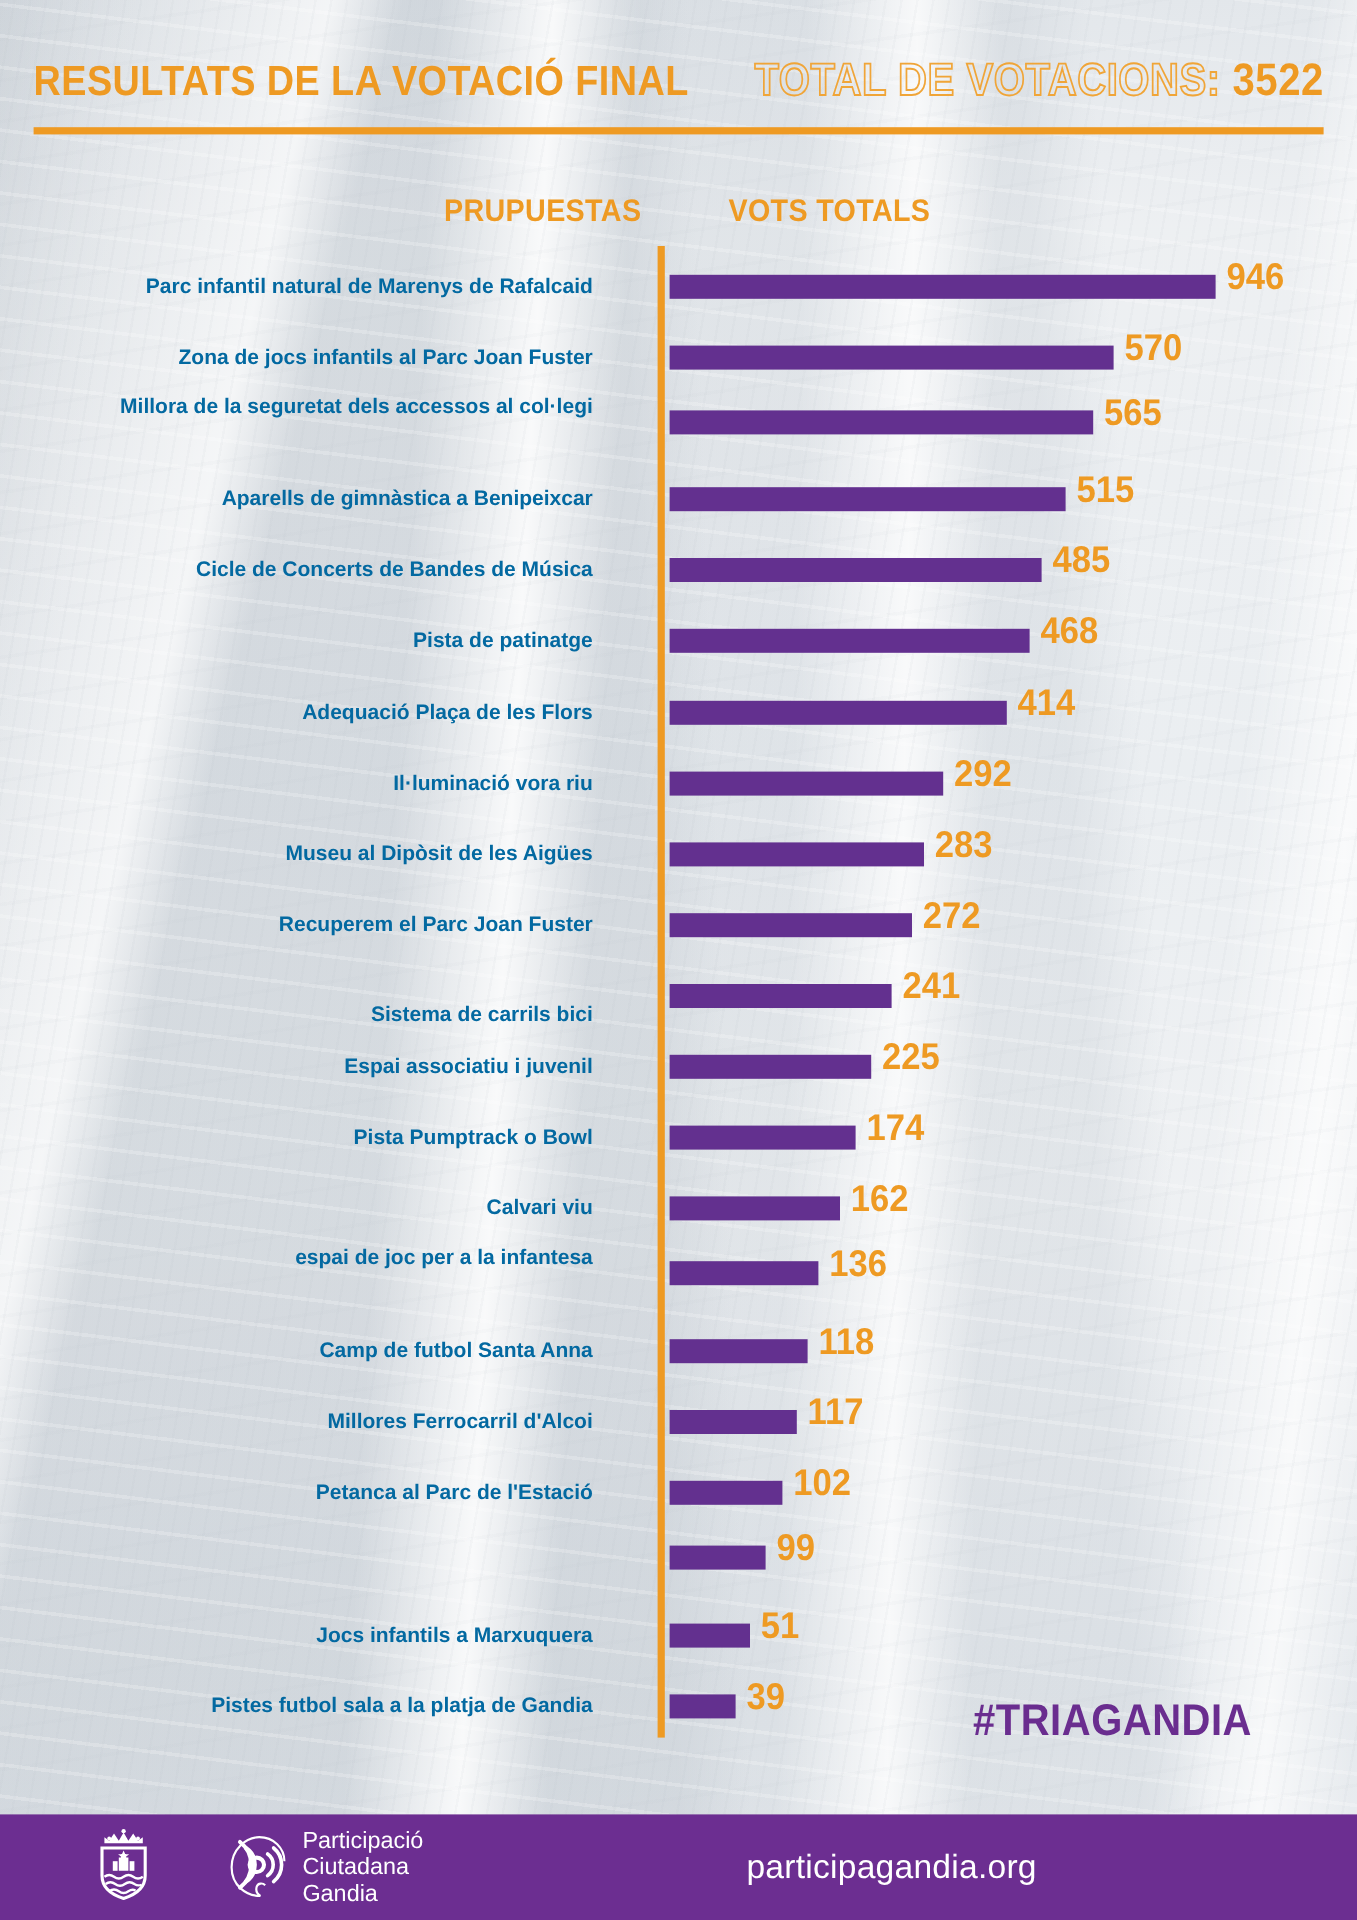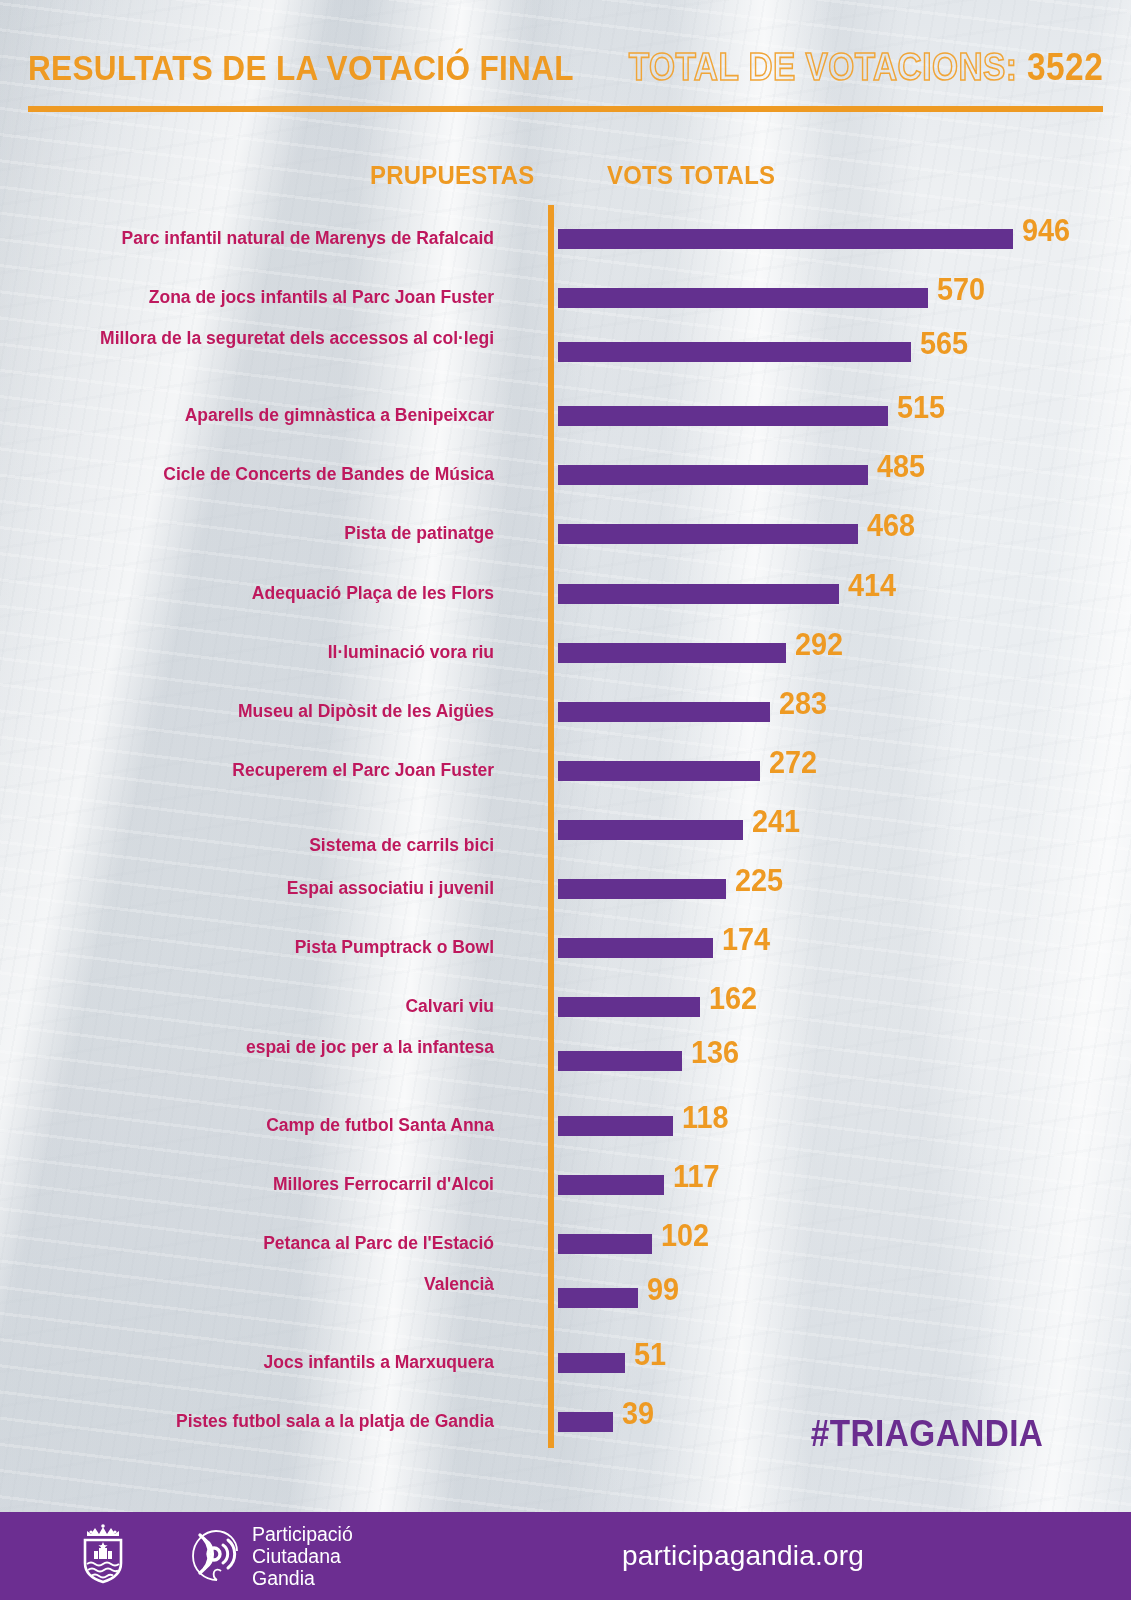--- a/index.html
+++ b/index.html
@@ -118,21 +118,21 @@
     position: absolute;
     left: 0;
     width: 1131px;
     height: 0;
   }
   .row-label {
     position: absolute;
     right: 637px;
     width: 480px;
     text-align: right;
-    color: #be185d;
+    color: #0369a1;
     font-weight: bold;
     font-size: 17.5px;
     line-height: 25px;
   }
   .row-bar {
     position: absolute;
     left: 558px;
     height: 20px;
     background: #63308f;
   }
@@ -341,21 +341,20 @@
       </div>
       <div class="row" style="top: 1029px;">
         <div class="row-label" style="top: -3px;">
           <div>Petanca al Parc de l'Estació</div>
         </div>
         <div class="row-bar" style="width: 94px; top: 0px;"></div>
         <div class="row-value" style="left: 661px; top: -14px;">102</div>
       </div>
       <div class="row" style="top: 1083px;">
         <div class="row-label" style="top: -16px;">
-          <div>Valencià</div>
         </div>
         <div class="row-bar" style="width: 80px; top: 0px;"></div>
         <div class="row-value" style="left: 647px; top: -14px;">99</div>
       </div>
       <div class="row" style="top: 1148px;">
         <div class="row-label" style="top: -3px;">
           <div>Jocs infantils a Marxuquera</div>
         </div>
         <div class="row-bar" style="width: 67px; top: 0px;"></div>
         <div class="row-value" style="left: 634px; top: -14px;">51</div>

